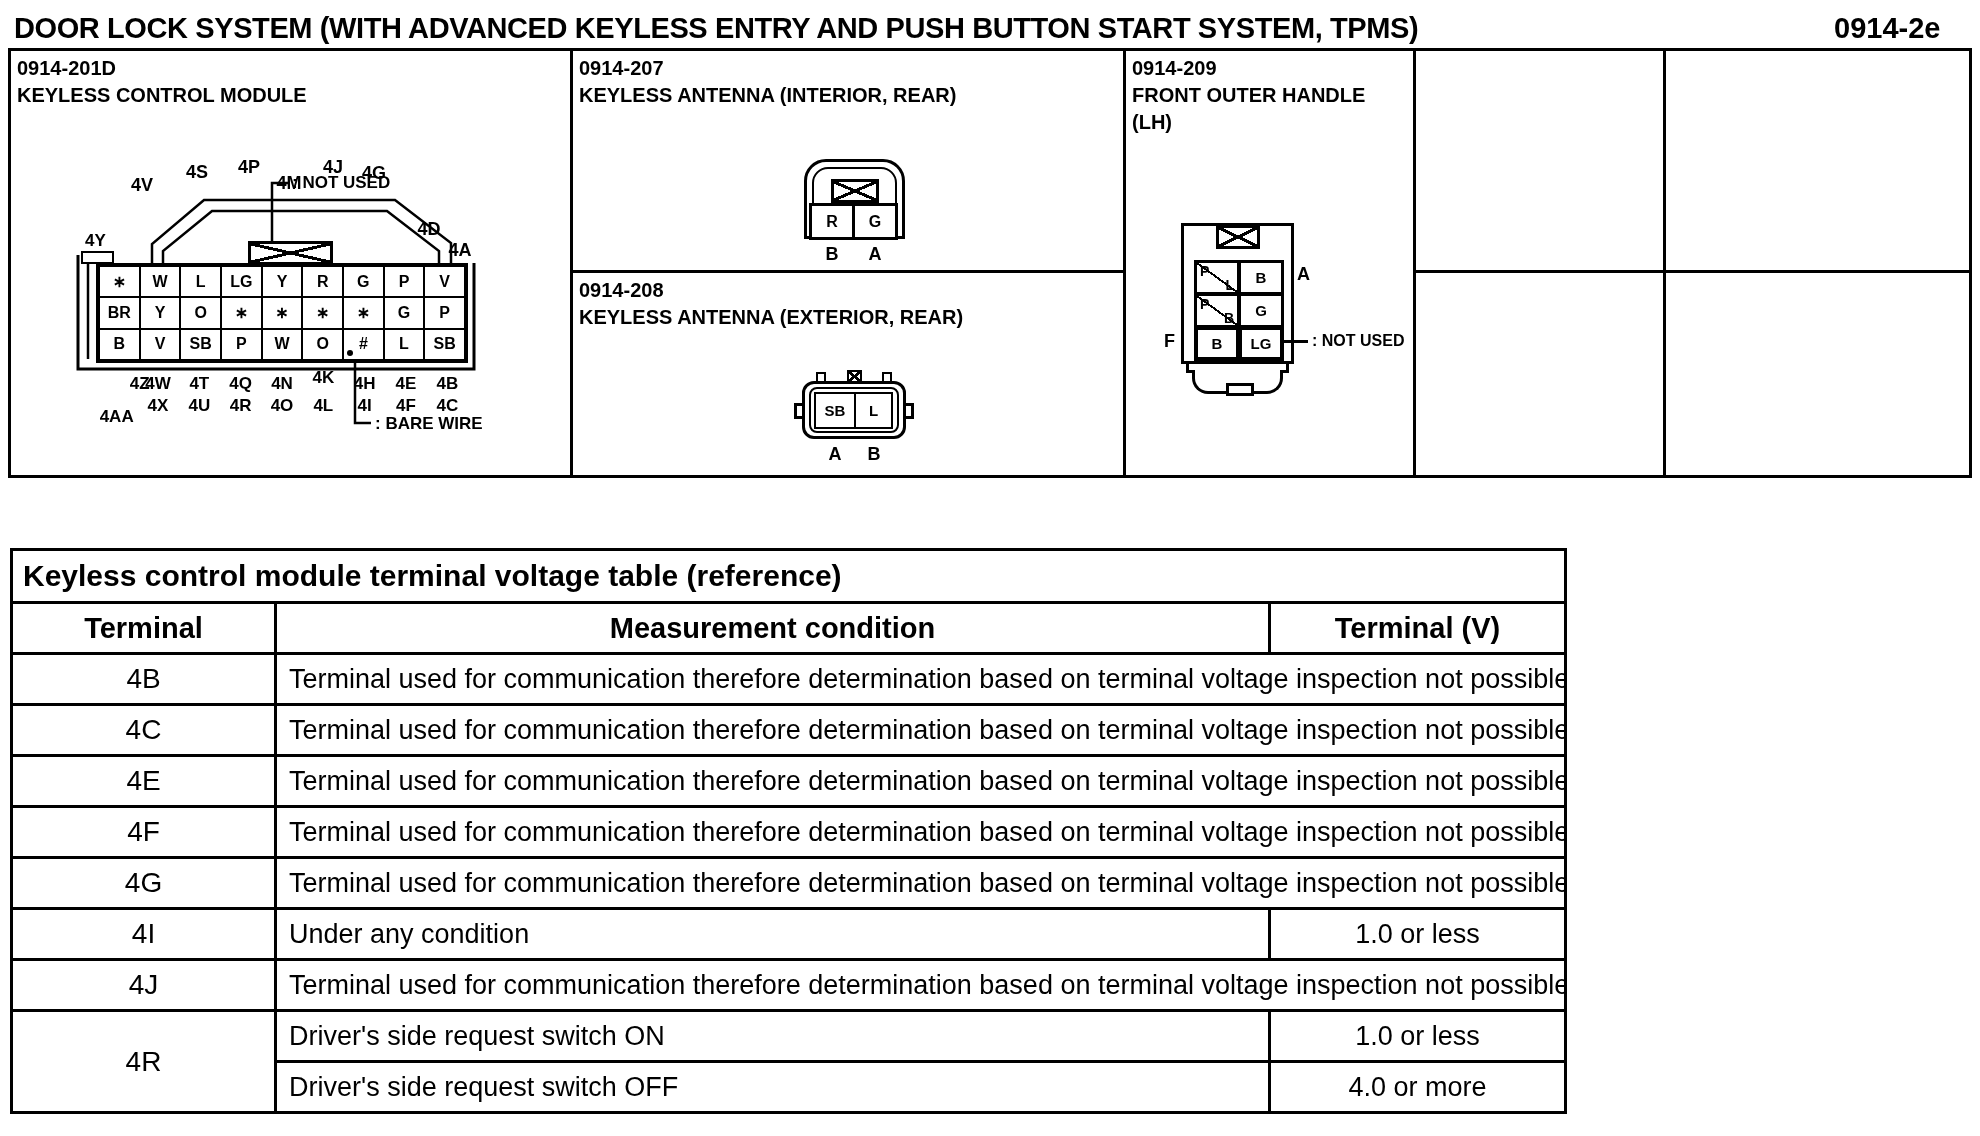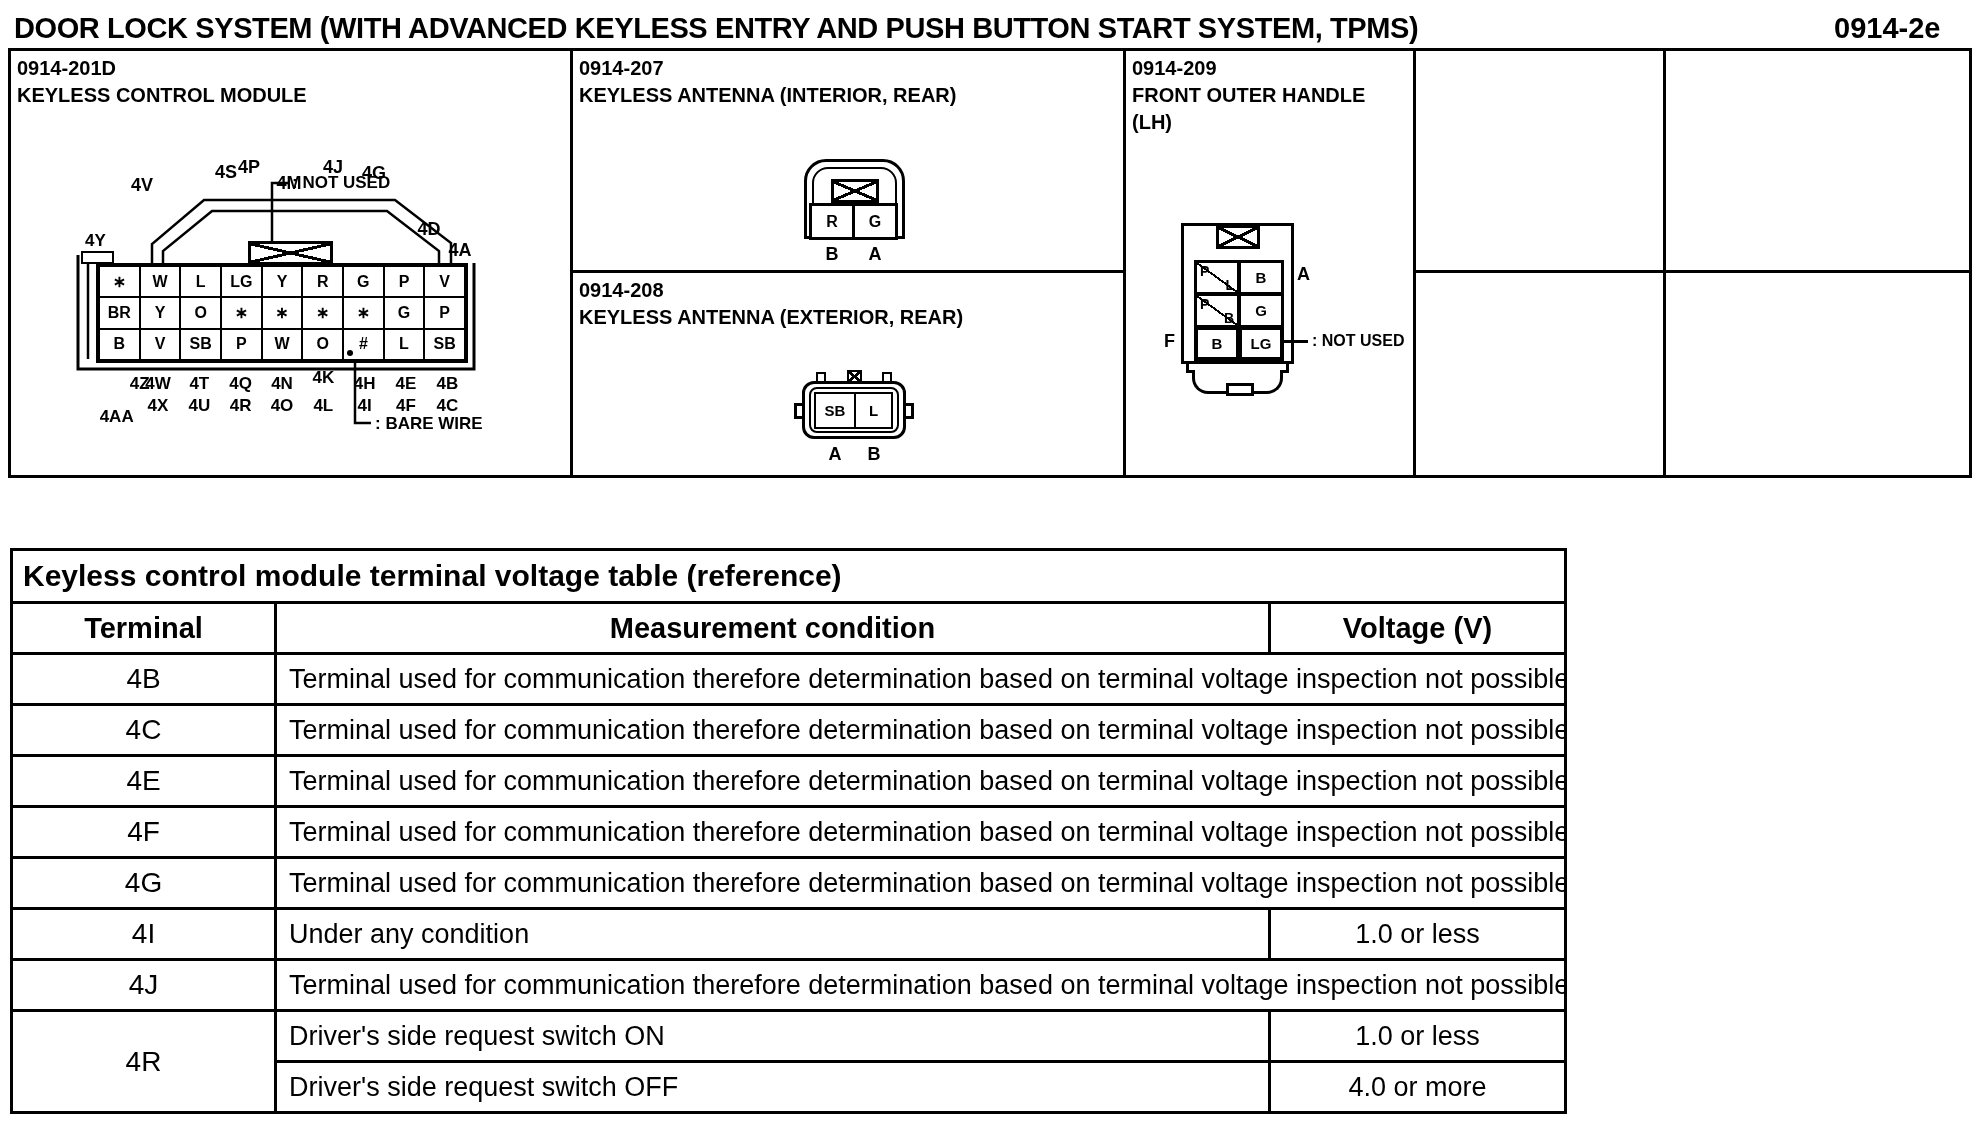--- a/index.html
+++ b/index.html
@@ -114,21 +114,21 @@
         <div class="pin">V</div>
         <div class="pin">SB</div>
         <div class="pin">P</div>
         <div class="pin">W</div>
         <div class="pin">O</div>
         <div class="pin dot">#</div>
         <div class="pin">L</div>
         <div class="pin">SB</div>
       </div>
   <span class="tl" style="left: 131px; top: 124px;">4V</span>
-      <span class="tl" style="left: 186px; top: 111px; margin-left: 29px;">4S</span>
+      <span class="tl" style="left: 186px; top: 111px;">4S</span>
       <span class="tl" style="left: 238px; top: 106px;">4P</span>
       <span class="tl" style="left: 278px; top: 122px;">4M</span>
       <span class="tl" style="left: 322px; top: 106px;">4J</span>
       <span class="tl" style="left: 363px; top: 112px;">4G</span>
       <span class="tl" style="left: 410px; top: 168px; margin-left: 8px;">4D</span>
       <span class="tl" style="left: 449px; top: 189px;">4A</span>
       <span class="bl" style="left: 105.667px; top: 323px; margin-left: 23px;">4Z</span>
       <span class="bl" style="left: 147px; top: 323px;">4W</span>
       <span class="bl" style="left: 188.333px; top: 323px;">4T</span>
       <span class="bl" style="left: 229.667px; top: 323px;">4Q</span>
@@ -232,21 +232,21 @@
       <col style="width:994px">
       <col style="width:296px">
     </colgroup>
   <tbody id="vtbody">
     <tr>
       <td class="t-title" colspan="3">Keyless control module terminal voltage table (reference)</td>
     </tr>
     <tr>
       <th>Terminal</th>
       <th>Measurement condition</th>
-      <th>Voltage (V)</th>
+      <th>Terminal (V)</th>
     </tr>
   <tr>
         <td class="term" rowspan="1">4B</td>
         <td class="cond" colspan="2">Terminal used for communication therefore determination based on terminal voltage inspection not possible.</td>
       </tr>
       <tr>
         <td class="term" rowspan="1">4C</td>
         <td class="cond" colspan="2">Terminal used for communication therefore determination based on terminal voltage inspection not possible.</td>
       </tr>
       <tr>

